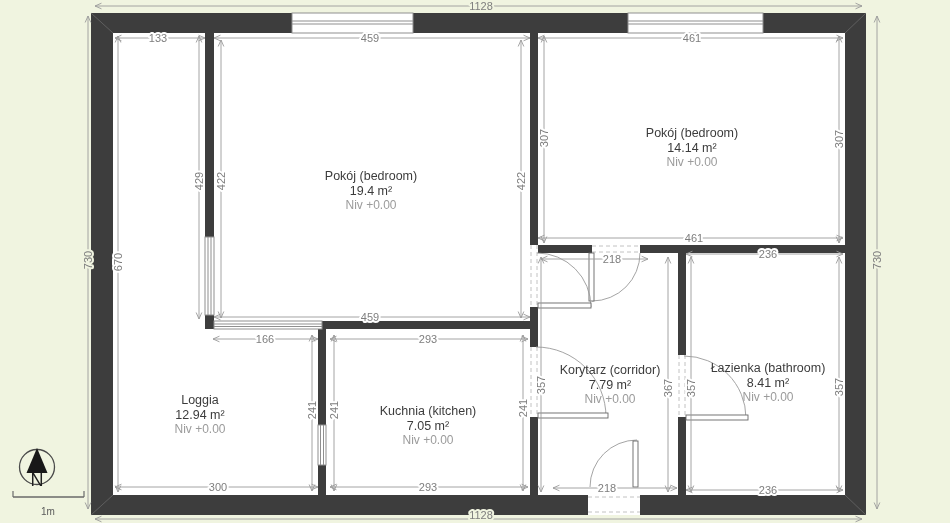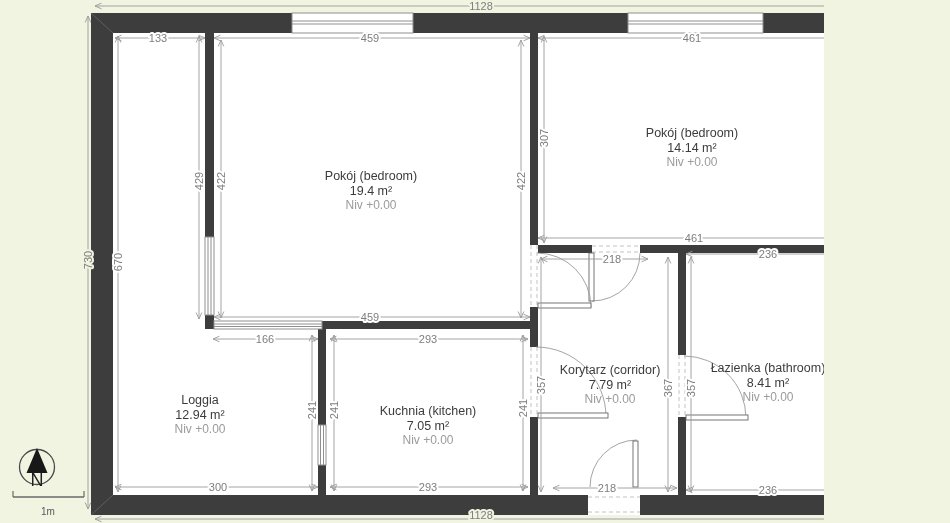--- a/index.html
+++ b/index.html
@@ -1,17 +1,17 @@
 <!DOCTYPE html>
 <html><head>
 <meta charset="utf-8">
 <style>
   html,body{margin:0;padding:0;background:#f0f4e0;}
   body{font-family:"Liberation Sans", sans-serif;}
-  .stage{width:824px;height:523px;position:relative;overflow:hidden;}
+  .stage{width:950px;height:523px;position:relative;overflow:hidden;}
   svg{display:block;}
   
   .dt{font-size:11px;fill:#7e7e7e;text-anchor:middle;dominant-baseline:central;
       paint-order:stroke;stroke:#ffffff;stroke-width:4px;stroke-linejoin:round;}
   
   .dto{font-size:11px;fill:#7e7e7e;text-anchor:middle;dominant-baseline:central;
       paint-order:stroke;stroke:#f0f4e0;stroke-width:4px;stroke-linejoin:round;}
   .dimline{stroke:#9a9a9a;stroke-width:0.9;fill:none;}
   .rn{font-size:12.5px;fill:#3c3c3c;text-anchor:middle;dominant-baseline:central;}
   .ra{font-size:12.5px;fill:#3c3c3c;text-anchor:middle;dominant-baseline:central;}

